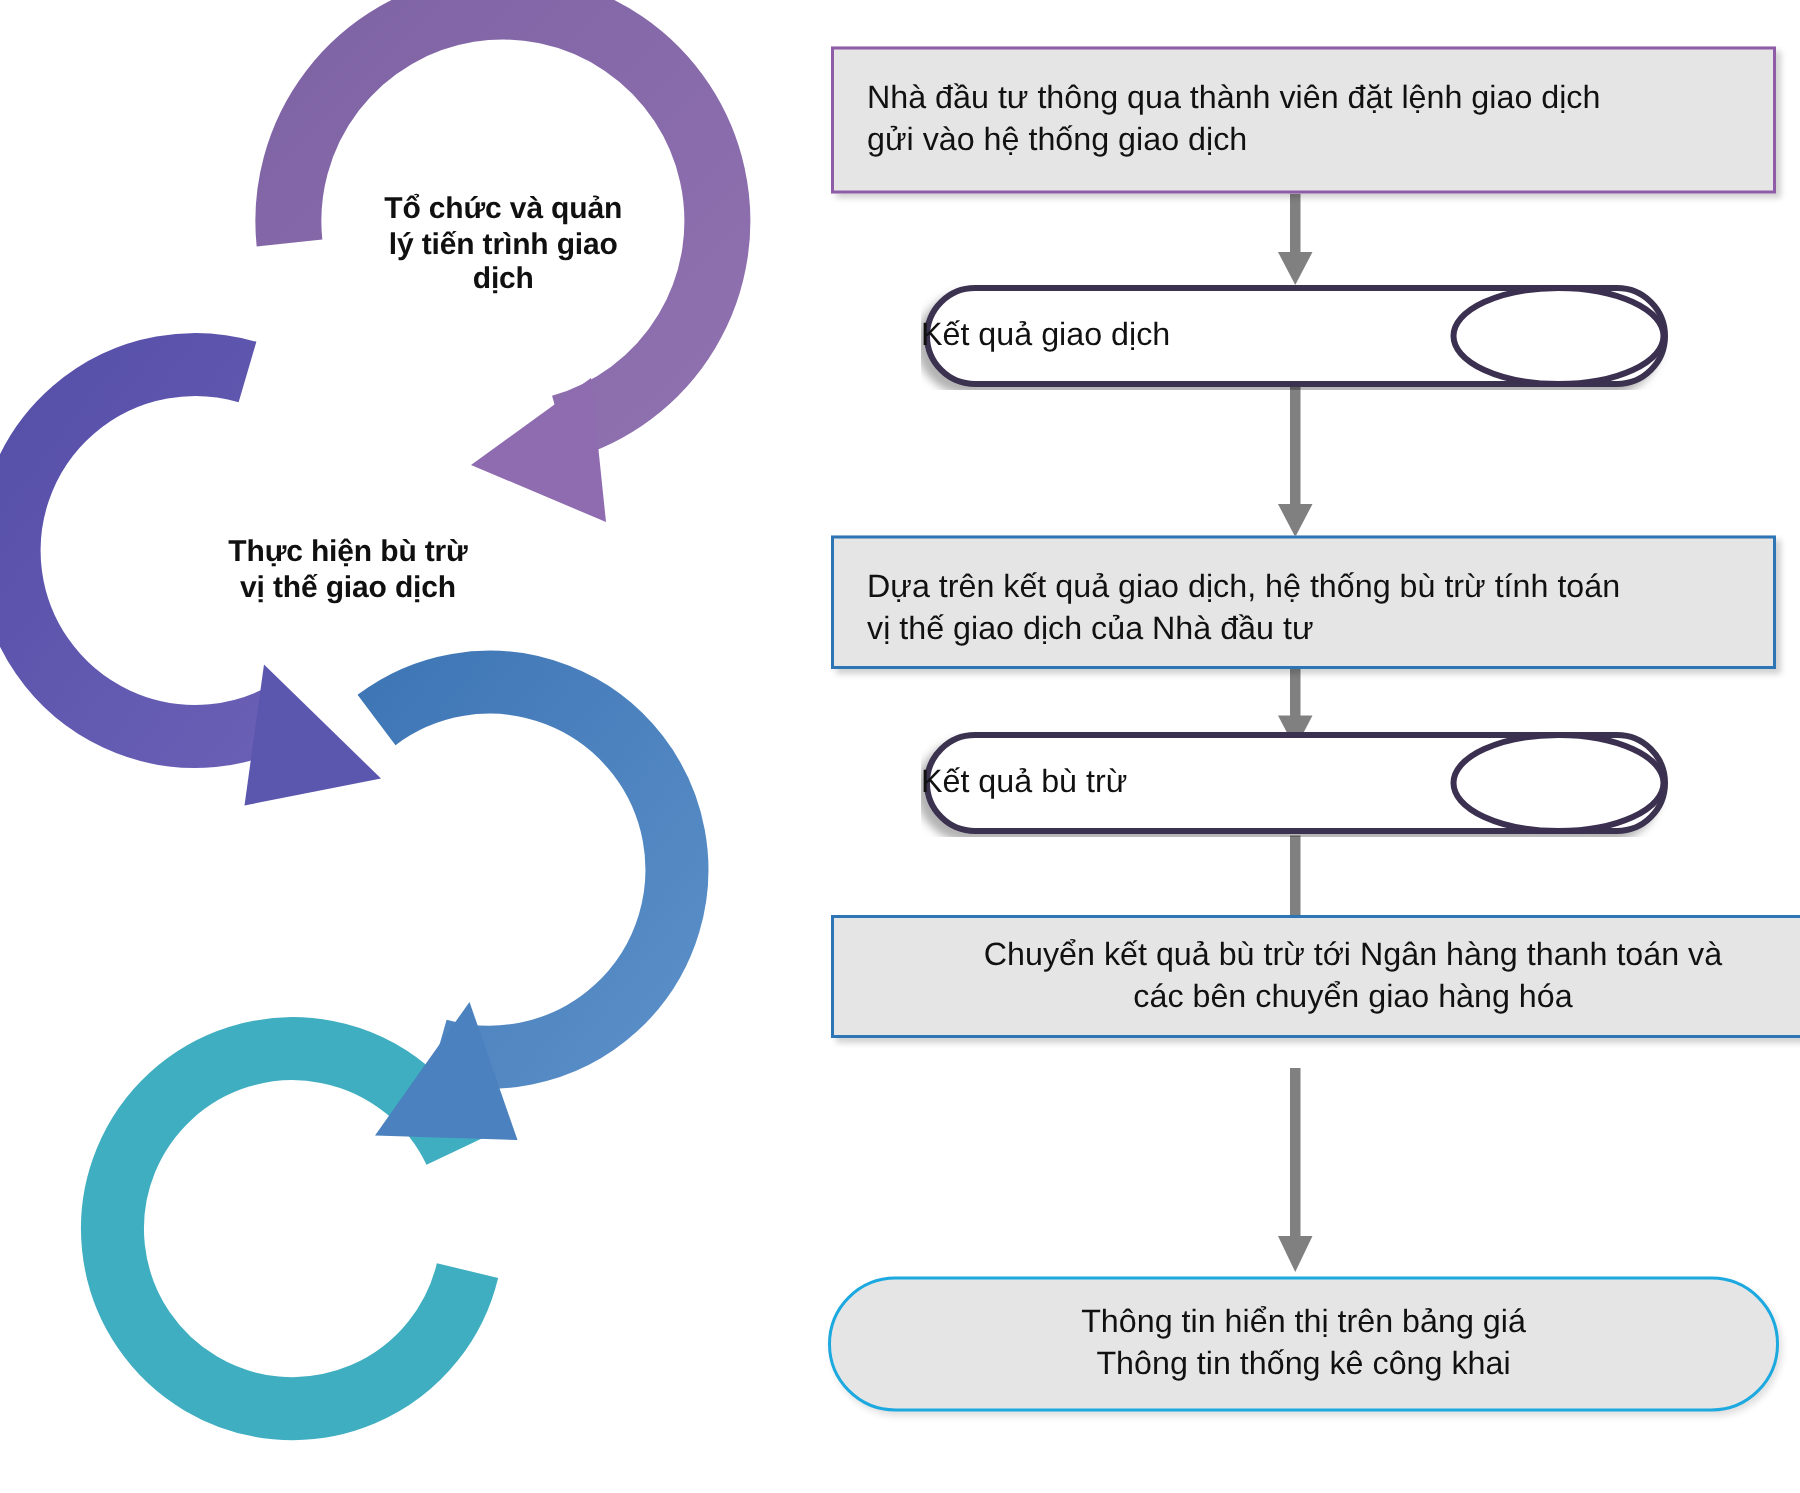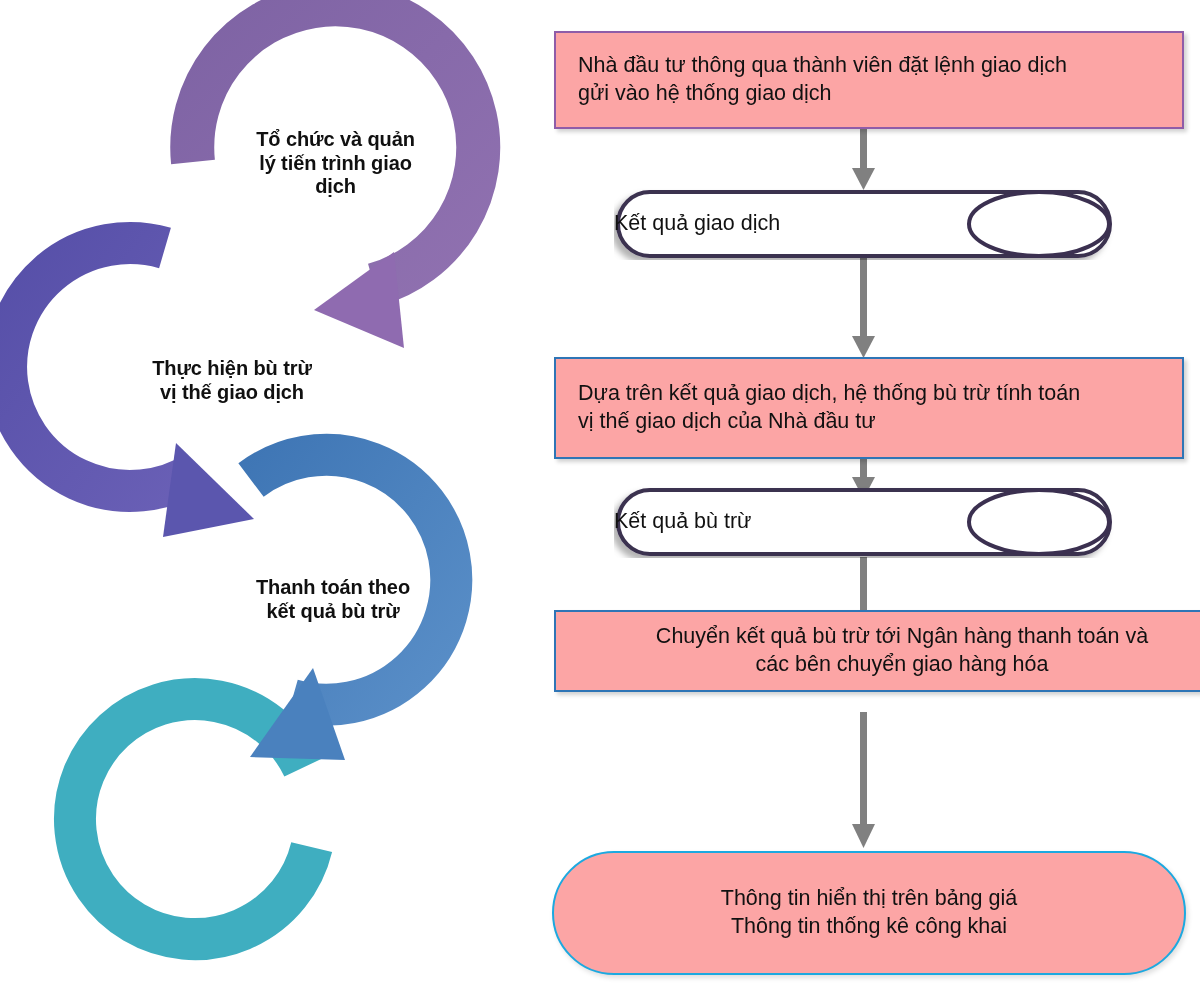--- a/index.html
+++ b/index.html
@@ -59,21 +59,21 @@
     left: 0; top: 0;
     width: 660px;
     height: 995px;
     display: block;
     pointer-events: none;
   }
 
   .flow-node {
     position: absolute;
     box-sizing: border-box;
-    background: #fca5a5;
+    background: #e5e5e5;
     display: flex;
     align-items: center;
     color: #111111;
     font-size: 21.5px;
     line-height: 1.30;
   }
   .flow-node .node-text {
     width: 100%;
     white-space: pre-line;
   }
@@ -167,22 +167,20 @@
       </g>
     </svg>
 
     <div class="cycle-label" style="left:118px; top:357px; width:228px;">Thực hiện bù trừ
 vị thế giao dịch</div>
 
     <div class="cycle-label" style="left:228px; top:128px; width:215px;">Tổ chức và quản
 lý tiến trình giao
 dịch</div>
 
-    <div class="cycle-label" style="left:222px; top:576px; width:222px;">Thanh toán theo
-kết quả bù trừ</div>
 
   </div>
 
   <div id="flow-panel">
 
     <svg id="flow-connectors" viewBox="0 0 660 995">
       <g fill="#808080">
 
         <g>
           <rect x="320" y="129" width="7" height="45"></rect>
@@ -222,21 +220,21 @@
           <filter id="sh1" x="-20%" y="-20%" width="150%" height="160%">
             <feDropShadow dx="-5" dy="5" stdDeviation="3" flood-color="#000000" flood-opacity="0.30"></feDropShadow>
           </filter>
         </defs>
         <rect x="4" y="4" width="492" height="64" rx="32" ry="32" fill="#ffffff" stroke="#3B3050" stroke-width="4" filter="url(#sh1)"></rect>
         <ellipse cx="425" cy="36" rx="70" ry="32" fill="#ffffff" stroke="#3B3050" stroke-width="4"></ellipse>
       </svg>
       <span class="node-text">Kết quả giao dịch</span>
     </div>
 
-    <div class="flow-node node-rect blue" style="left:14px; top:357px; width:630px; height:102px;">
+    <div class="flow-node node-rect blue" style="left:14px; top:357px; width:630px; height:89px;align-items:flex-end;">
       <span class="node-text">Dựa trên kết quả giao dịch, hệ thống bù trừ tính toán
 vị thế giao dịch của Nhà đầu tư</span>
     </div>
 
     <div class="flow-node node-data" style="left:74px; top:486px; width:500px; height:72px;">
       <svg viewBox="0 0 500 72" preserveAspectRatio="none">
         <defs>
           <filter id="sh2" x="-20%" y="-20%" width="150%" height="160%">
             <feDropShadow dx="-5" dy="5" stdDeviation="3" flood-color="#000000" flood-opacity="0.30"></feDropShadow>
           </filter>
@@ -245,19 +243,19 @@
         <ellipse cx="425" cy="36" rx="70" ry="32" fill="#ffffff" stroke="#3B3050" stroke-width="4"></ellipse>
       </svg>
       <span class="node-text">Kết quả bù trừ</span>
     </div>
 
     <div class="flow-node node-rect blue center" style="left:14px; top:610px; width:692px; height:82px;">
       <span class="node-text">Chuyển kết quả bù trừ tới Ngân hàng thanh toán và
 các bên chuyển giao hàng hóa</span>
     </div>
 
-    <div class="flow-node node-pill" style="left:12px; top:851px; width:634px; height:124px;">
+    <div class="flow-node node-pill" style="left:12px; top:851px; width:634px; height:90px;">
       <span class="node-text">Thông tin hiển thị trên bảng giá
 Thông tin thống kê công khai</span>
     </div>
 
   </div>
 </div>
 
 </body></html>

